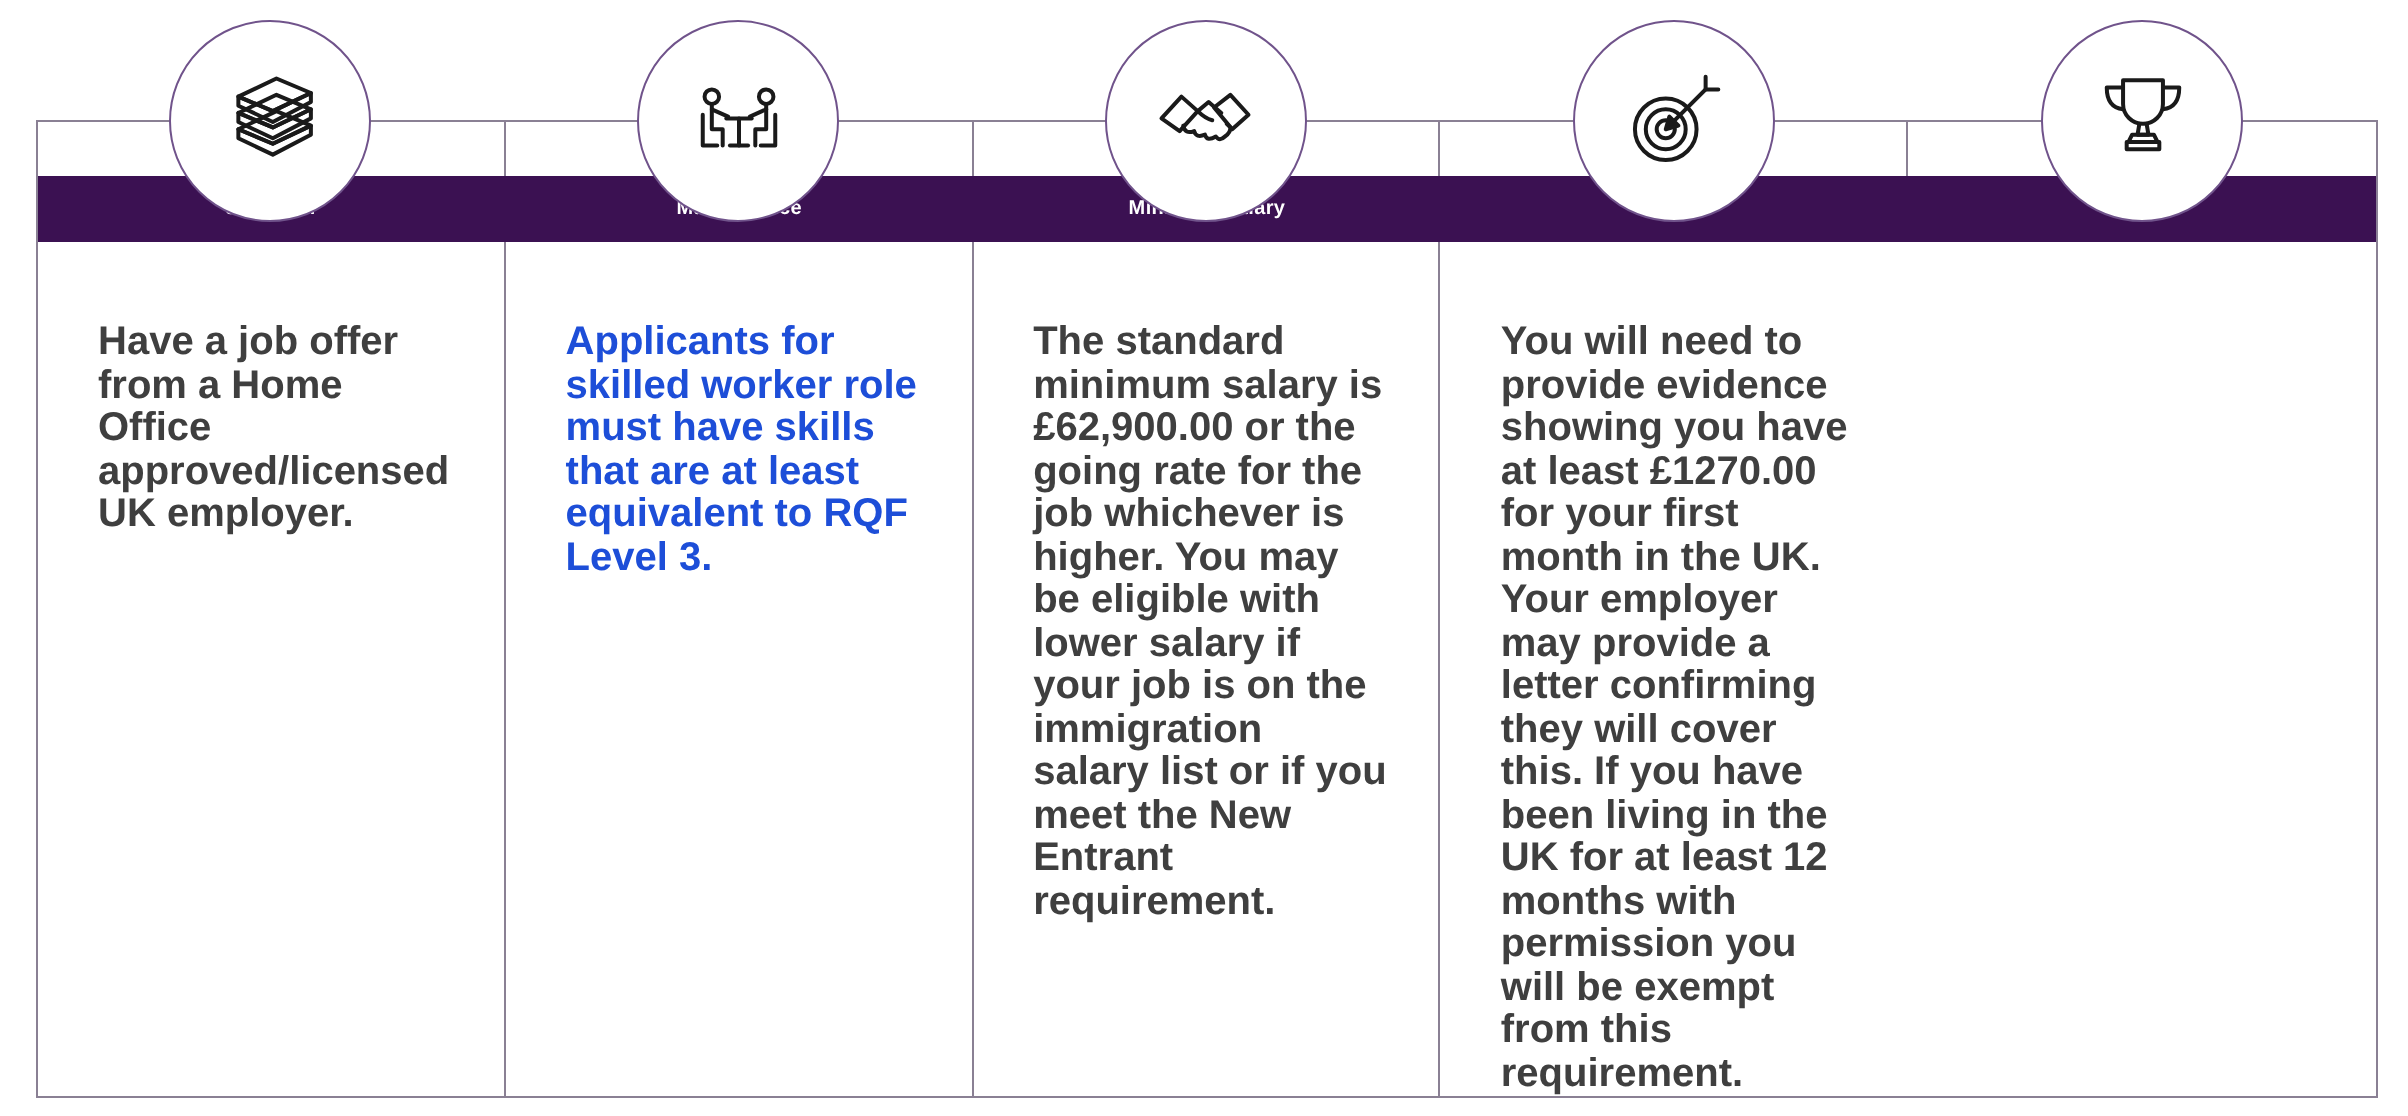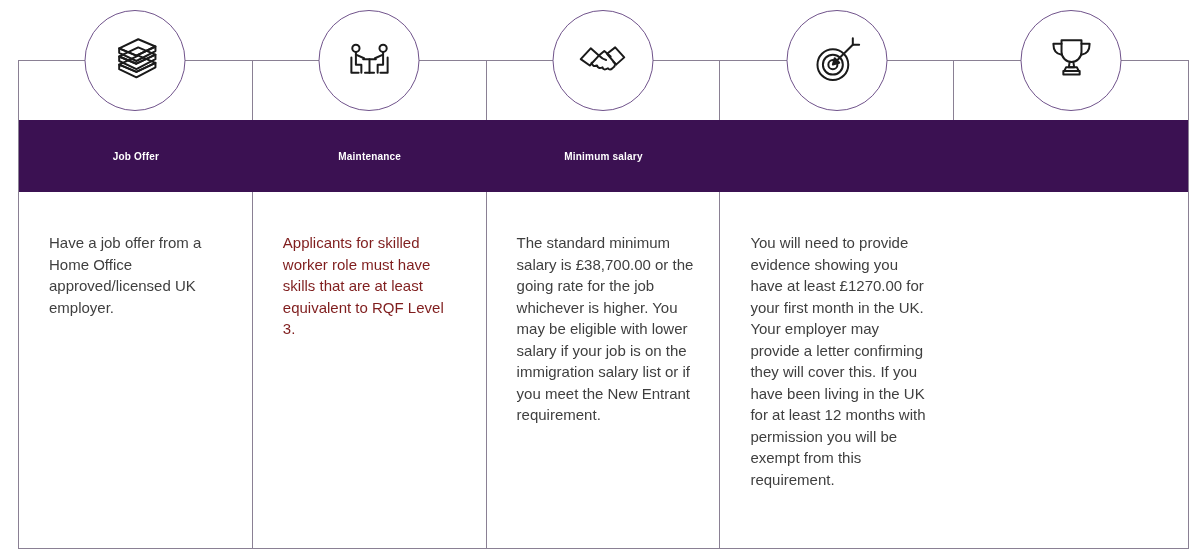--- a/index.html
+++ b/index.html
@@ -22,24 +22,24 @@
     z-index:2;box-sizing:border-box;
   }
   .row.band{height:72px;background:#3b1152;}
   .row.band .cell{
     display:flex;align-items:center;justify-content:center;
     color:#ffffff;font-size:10px;font-weight:bold;letter-spacing:.2px;
   }
   .row.body{flex:1;}
   .row.body .cell{
     border-right:1px solid #8a8094;padding:40px 26px 0 30px;box-sizing:border-box;
-    font-size:15px;line-height:21.5px;color:#3f3f3f;
+    font-size:20px;line-height:21.5px;color:#3f3f3f;font-weight:bold;
   }
   .row.body .cell:last-child{border-right:none;}
-  .emphasis{color:#7f1d1d;}
+  .emphasis{color:#1d4ed8;}
   svg.icn{display:block;}
   svg.icn *{vector-effect:non-scaling-stroke;}
 </style>
 </head>
 <body>
 
 <div class="canvas">
   <div class="tbl">
 
     <div class="row icons">
@@ -122,21 +122,21 @@
     </div>
 
     <div class="row body">
       <div class="cell">
         <div>Have a job offer from a Home Office approved/licensed UK employer.</div>
       </div>
       <div class="cell">
         <div class="emphasis">Applicants for skilled worker role must have skills that are at least equivalent to RQF Level 3.</div>
       </div>
       <div class="cell">
-        <div>The standard minimum salary is £38,700.00 or the going rate for the job whichever is higher. You may be eligible with lower salary if your job is on the immigration salary list or if you meet the New Entrant requirement.</div>
+        <div>The standard minimum salary is £62,900.00 or the going rate for the job whichever is higher. You may be eligible with lower salary if your job is on the immigration salary list or if you meet the New Entrant requirement.</div>
       </div>
       <div class="cell">
         <div>You will need to provide evidence showing you have at least £1270.00 for your first month in the UK. Your employer may provide a letter confirming they will cover this. If you have been living in the UK for at least 12 months with permission you will be exempt from this requirement.</div>
       </div>
     </div>
 
   </div>
 </div>
 
 </body></html>

